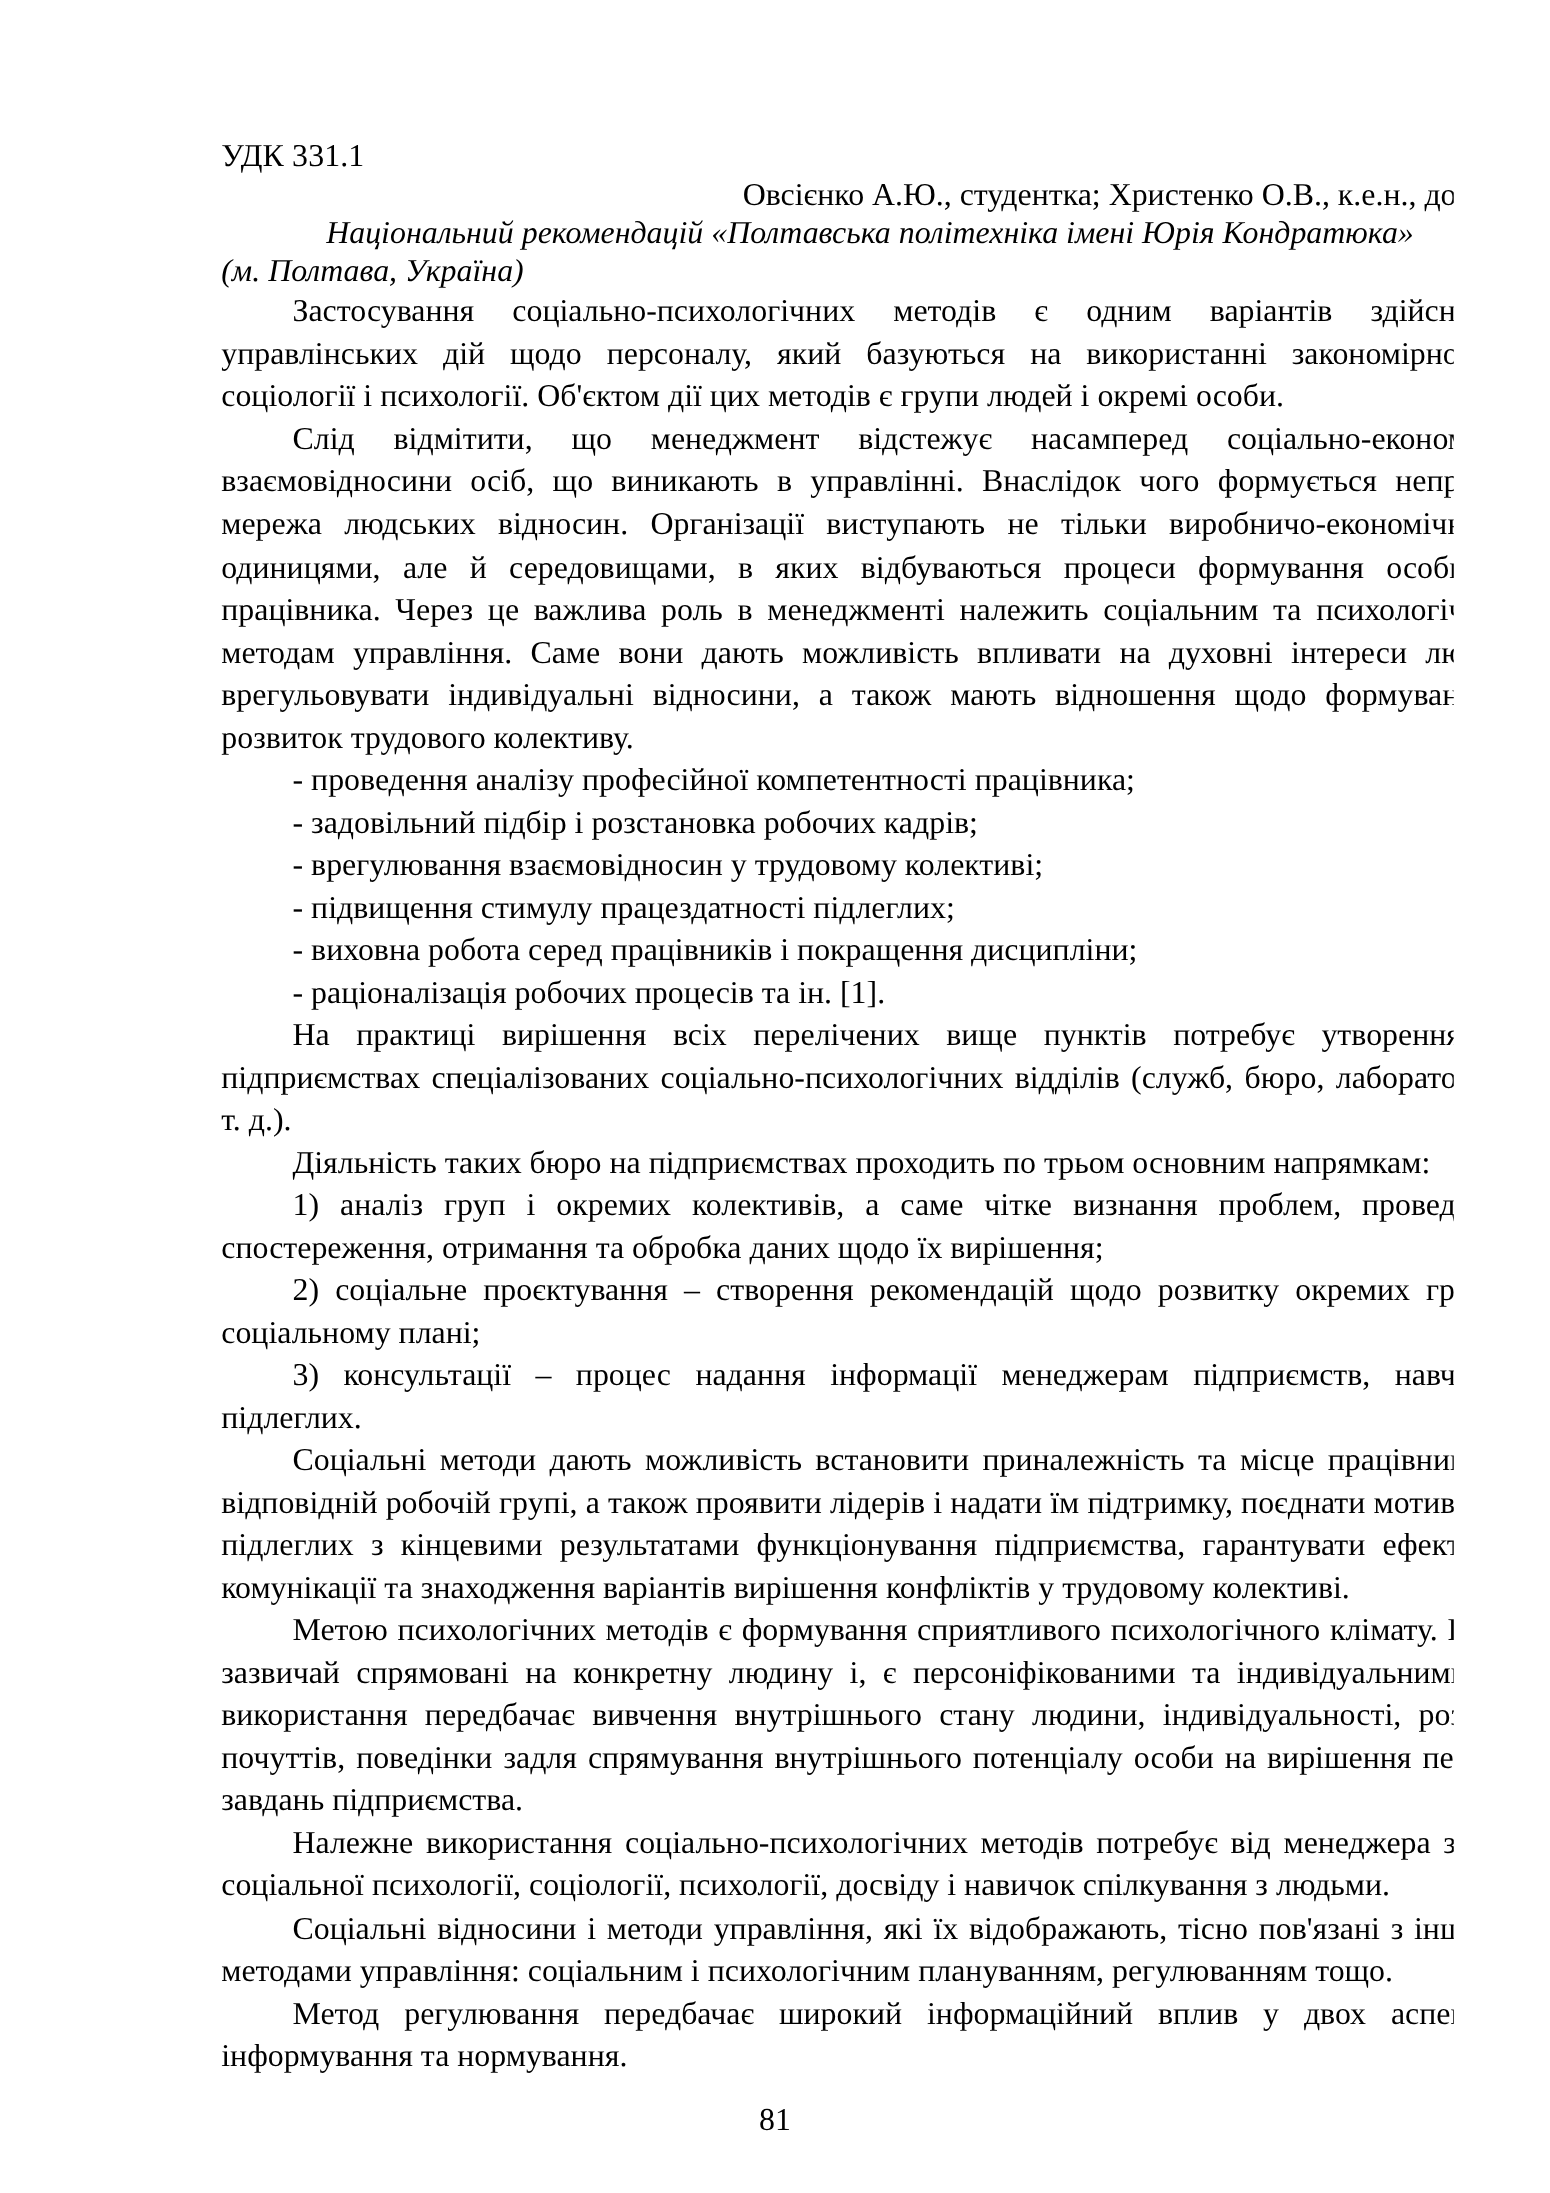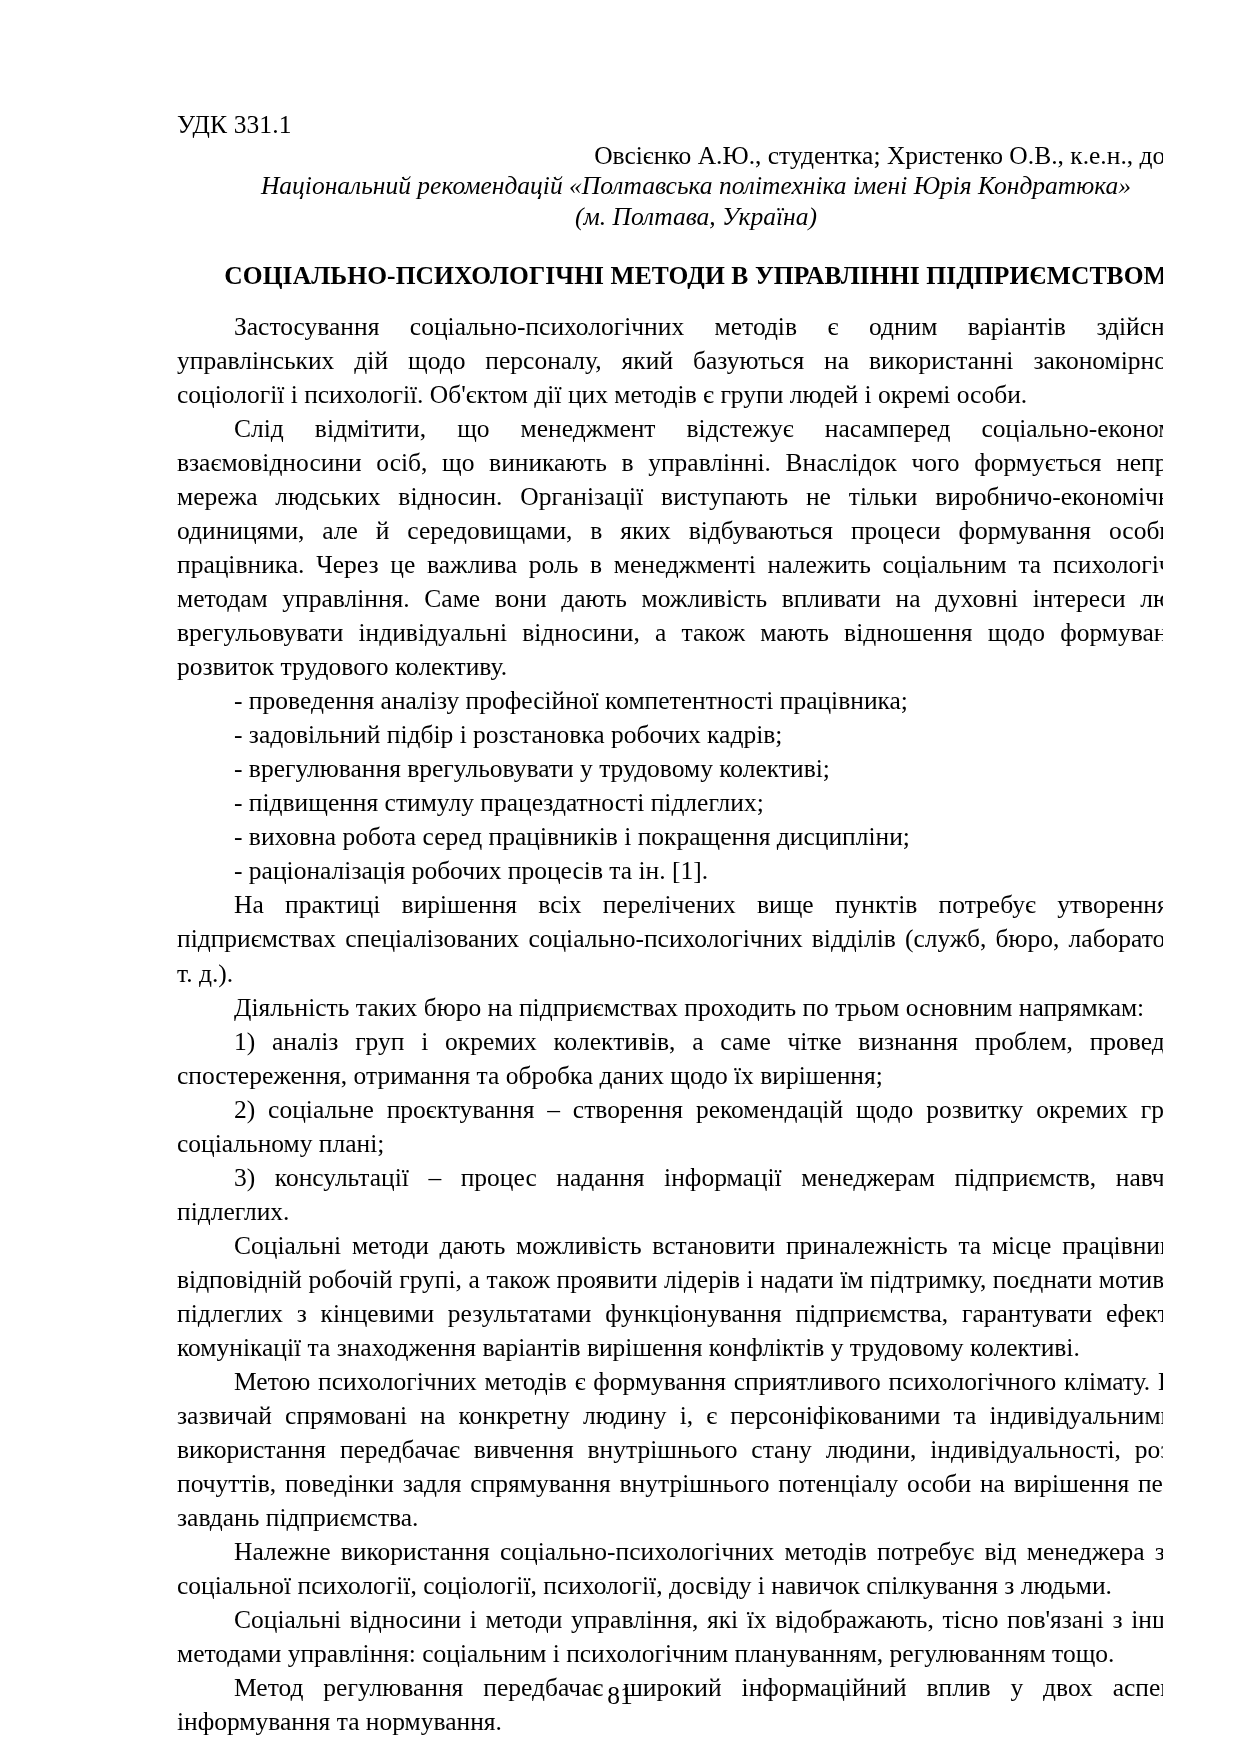--- a/index.html
+++ b/index.html
@@ -44,21 +44,21 @@
     font-size: 25.5px;
     font-style: italic;
     line-height: 1.20;
     text-align: center;
     margin: 0;
   }
   .city {
     font-size: 25.5px;
     font-style: italic;
     line-height: 1.20;
-    text-align: center;
+    text-align: left;
     margin: 0;
   }
   .title {
     font-size: 25.5px;
     font-weight: bold;
     text-align: center;
     margin: 29px 0 18px 0;
     line-height: 1.2;
     letter-spacing: 0.1px;
   }
@@ -92,28 +92,27 @@
 
 <div class="page">
   <div class="content">
 
     <div class="udk">УДК 331.1</div>
 
     <div class="authors">Овсієнко А.Ю., студентка; Христенко О.В., к.е.н., доцент</div>
     <div class="affiliation">Національний рекомендацій «Полтавська політехніка імені Юрія Кондратюка»</div>
     <div class="city">(м. Полтава, Україна)</div>
 
-    <h1 class="title">СОЦІАЛЬНО-ПСИХОЛОГІЧНІ МЕТОДИ В УПРАВЛІННІ ПІДПРИЄМСТВОМ</h1>
 
     <p class="body-par">Застосування соціально-психологічних методів є одним варіантів здійснення управлінських дій щодо персоналу, який базуються на використанні закономірностей соціології і психології. Об'єктом дії цих методів є групи людей і окремі особи.</p>
     <p class="body-par">Слід відмітити, що менеджмент відстежує насамперед соціально-економічні взаємовідносини осіб, що виникають в управлінні. Внаслідок чого формується непроста мережа людських відносин. Організації виступають не тільки виробничо-економічними одиницями, але й середовищами, в яких відбуваються процеси формування особи як працівника. Через це важлива роль в менеджменті належить соціальним та психологічним методам управління. Саме вони дають можливість впливати на духовні інтереси людей, врегульовувати індивідуальні відносини, а також мають відношення щодо формування і розвиток трудового колективу.</p>
 
     <p class="list-item">- проведення аналізу професійної компетентності працівника;</p>
     <p class="list-item">- задовільний підбір і розстановка робочих кадрів;</p>
-    <p class="list-item">- врегулювання врегульовувати у трудовому колективі;</p>
+    <p class="list-item">- врегулювання взаємовідносин у трудовому колективі;</p>
     <p class="list-item">- підвищення стимулу працездатності підлеглих;</p>
     <p class="list-item">- виховна робота серед працівників і покращення дисципліни;</p>
     <p class="list-item">- раціоналізація робочих процесів та ін. [1].</p>
 
     <p class="body-par">На практиці вирішення всіх перелічених вище пунктів потребує утворення на підприємствах спеціалізованих соціально-психологічних відділів (служб, бюро, лабораторій і т. д.).</p>
     <p class="body-par">Діяльність таких бюро на підприємствах проходить по трьом основним напрямкам:</p>
     <p class="body-par">1) аналіз груп і окремих колективів, а саме чітке визнання проблем, проведення спостереження, отримання та обробка даних щодо їх вирішення;</p>
     <p class="body-par">2) соціальне проєктування – створення рекомендацій щодо розвитку окремих груп в соціальному плані;</p>
     <p class="body-par">3) консультації – процес надання інформації менеджерам підприємств, навчання підлеглих.</p>
     <p class="body-par">Соціальні методи дають можливість встановити приналежність та місце працівників у відповідній робочій групі, а також проявити лідерів і надати їм підтримку, поєднати мотивацію підлеглих з кінцевими результатами функціонування підприємства, гарантувати ефективні комунікації та знаходження варіантів вирішення конфліктів у трудовому колективі.</p>

